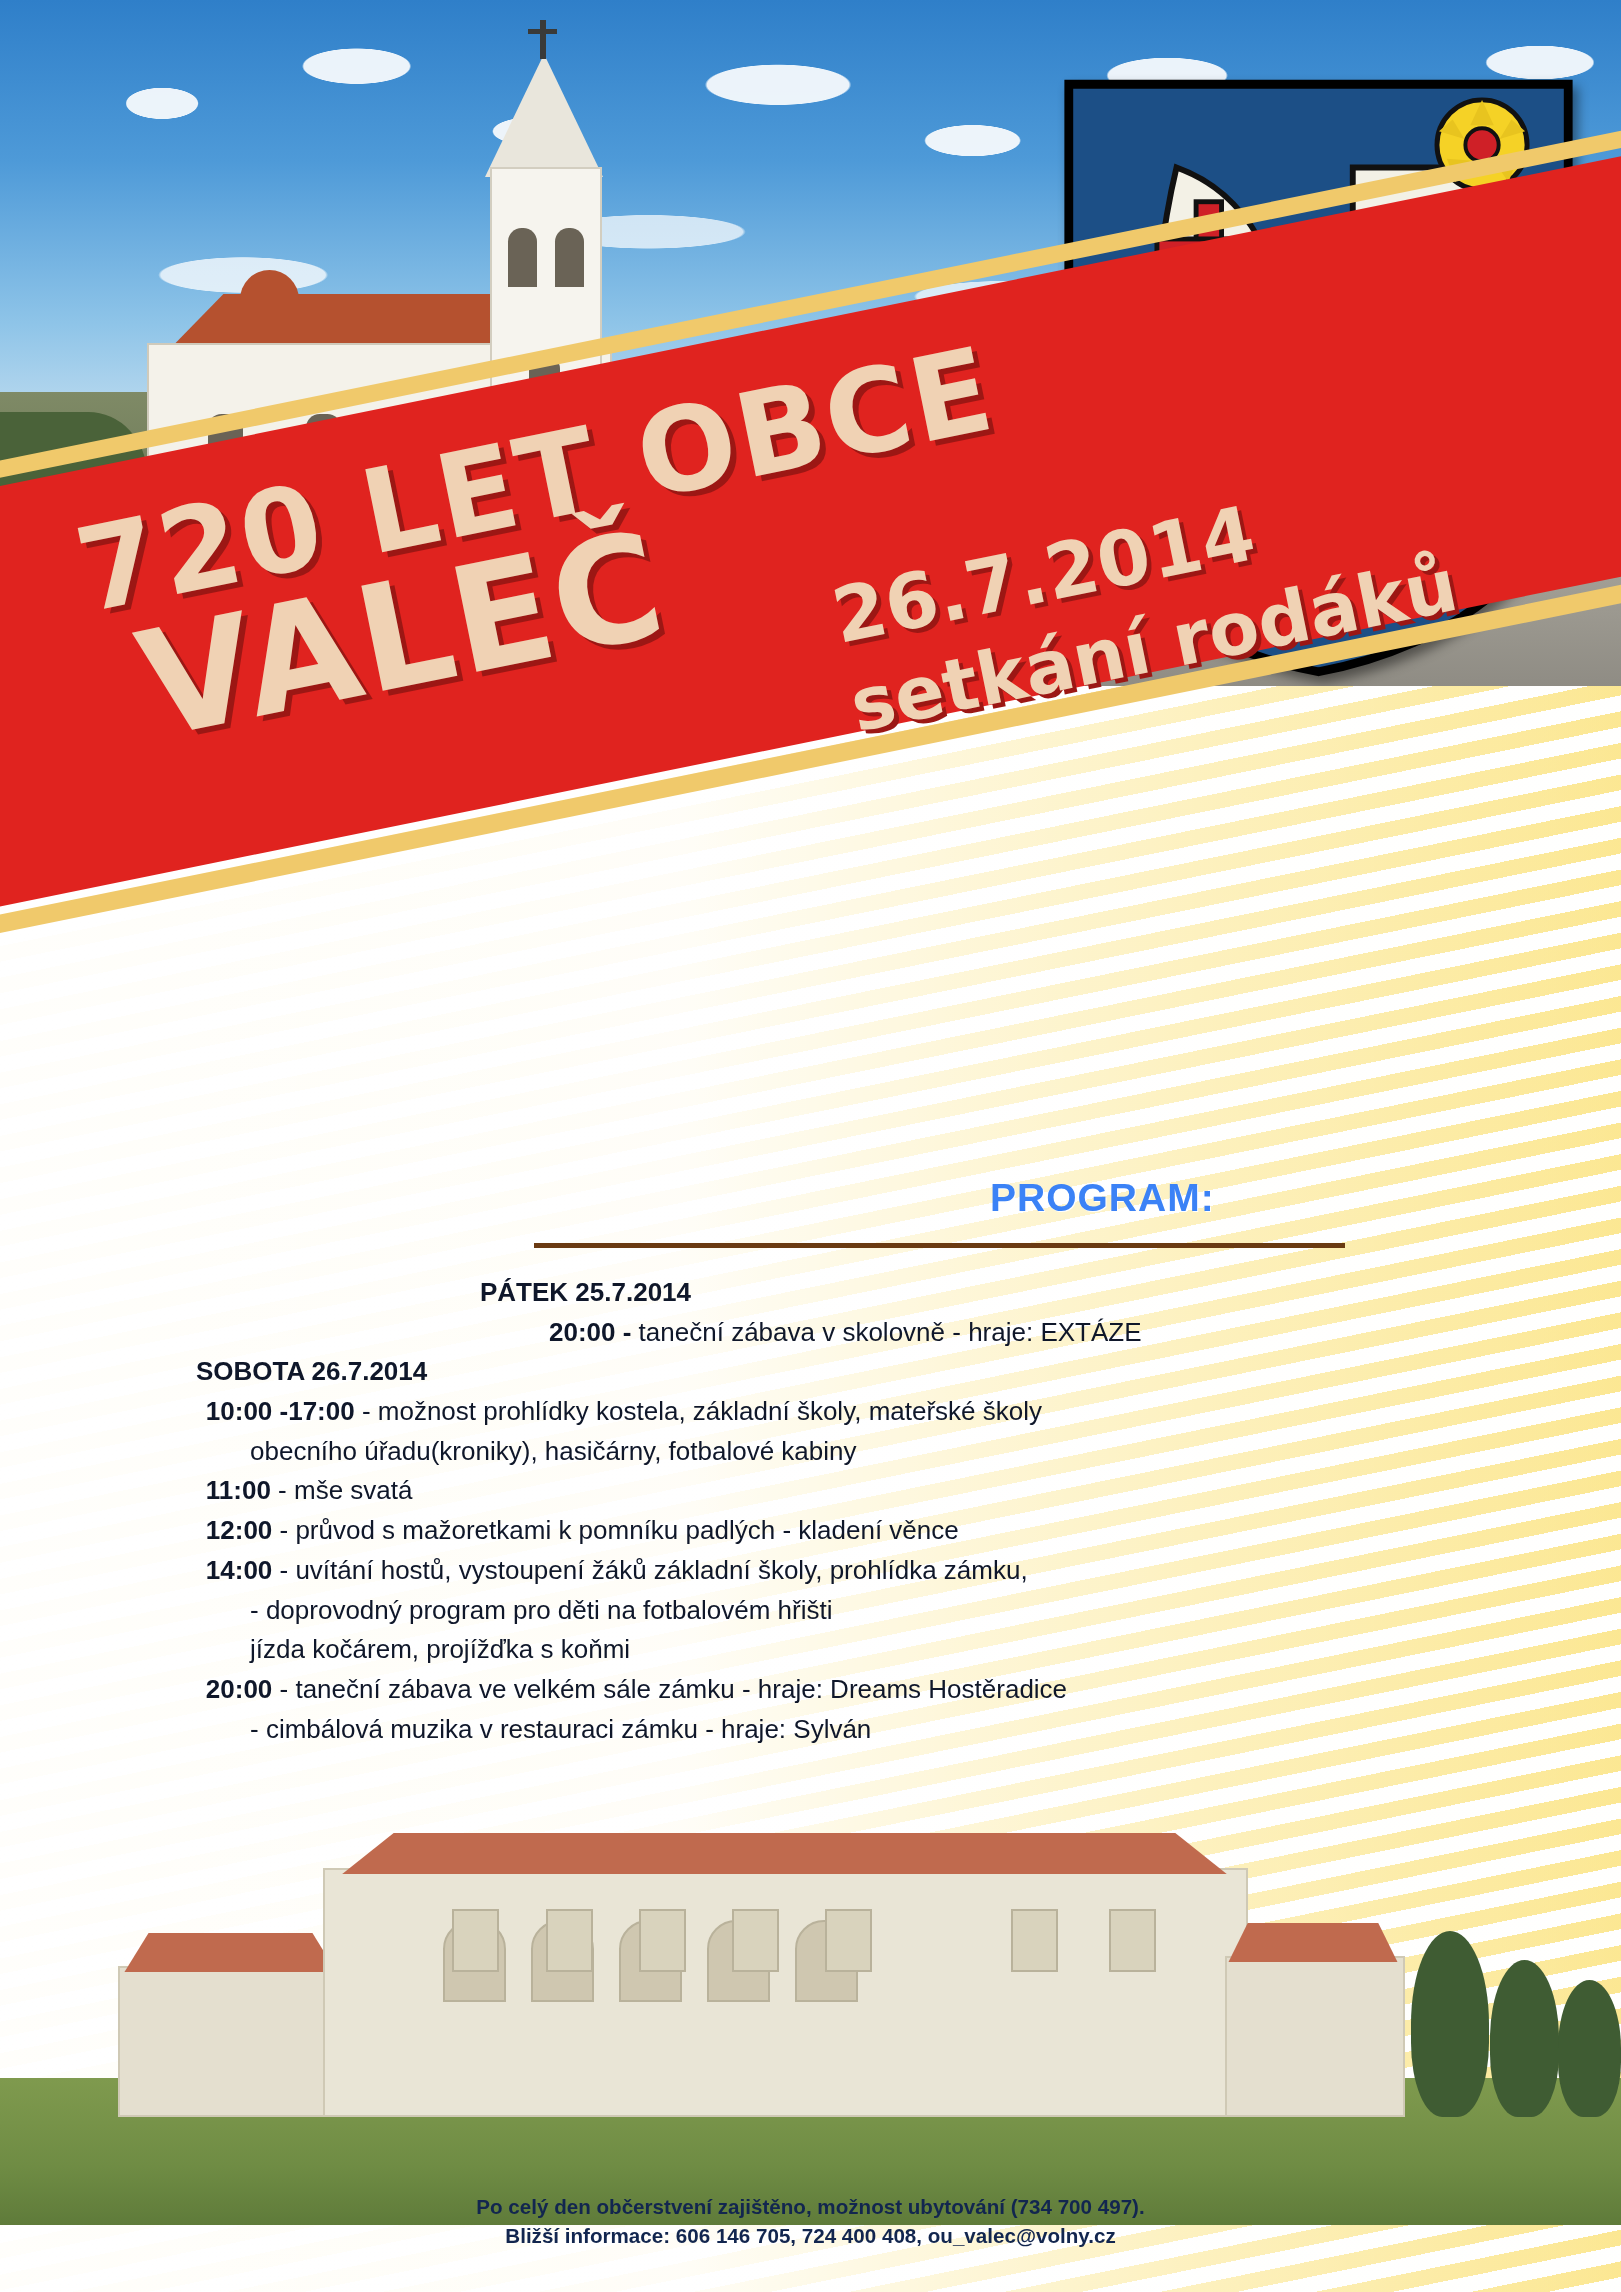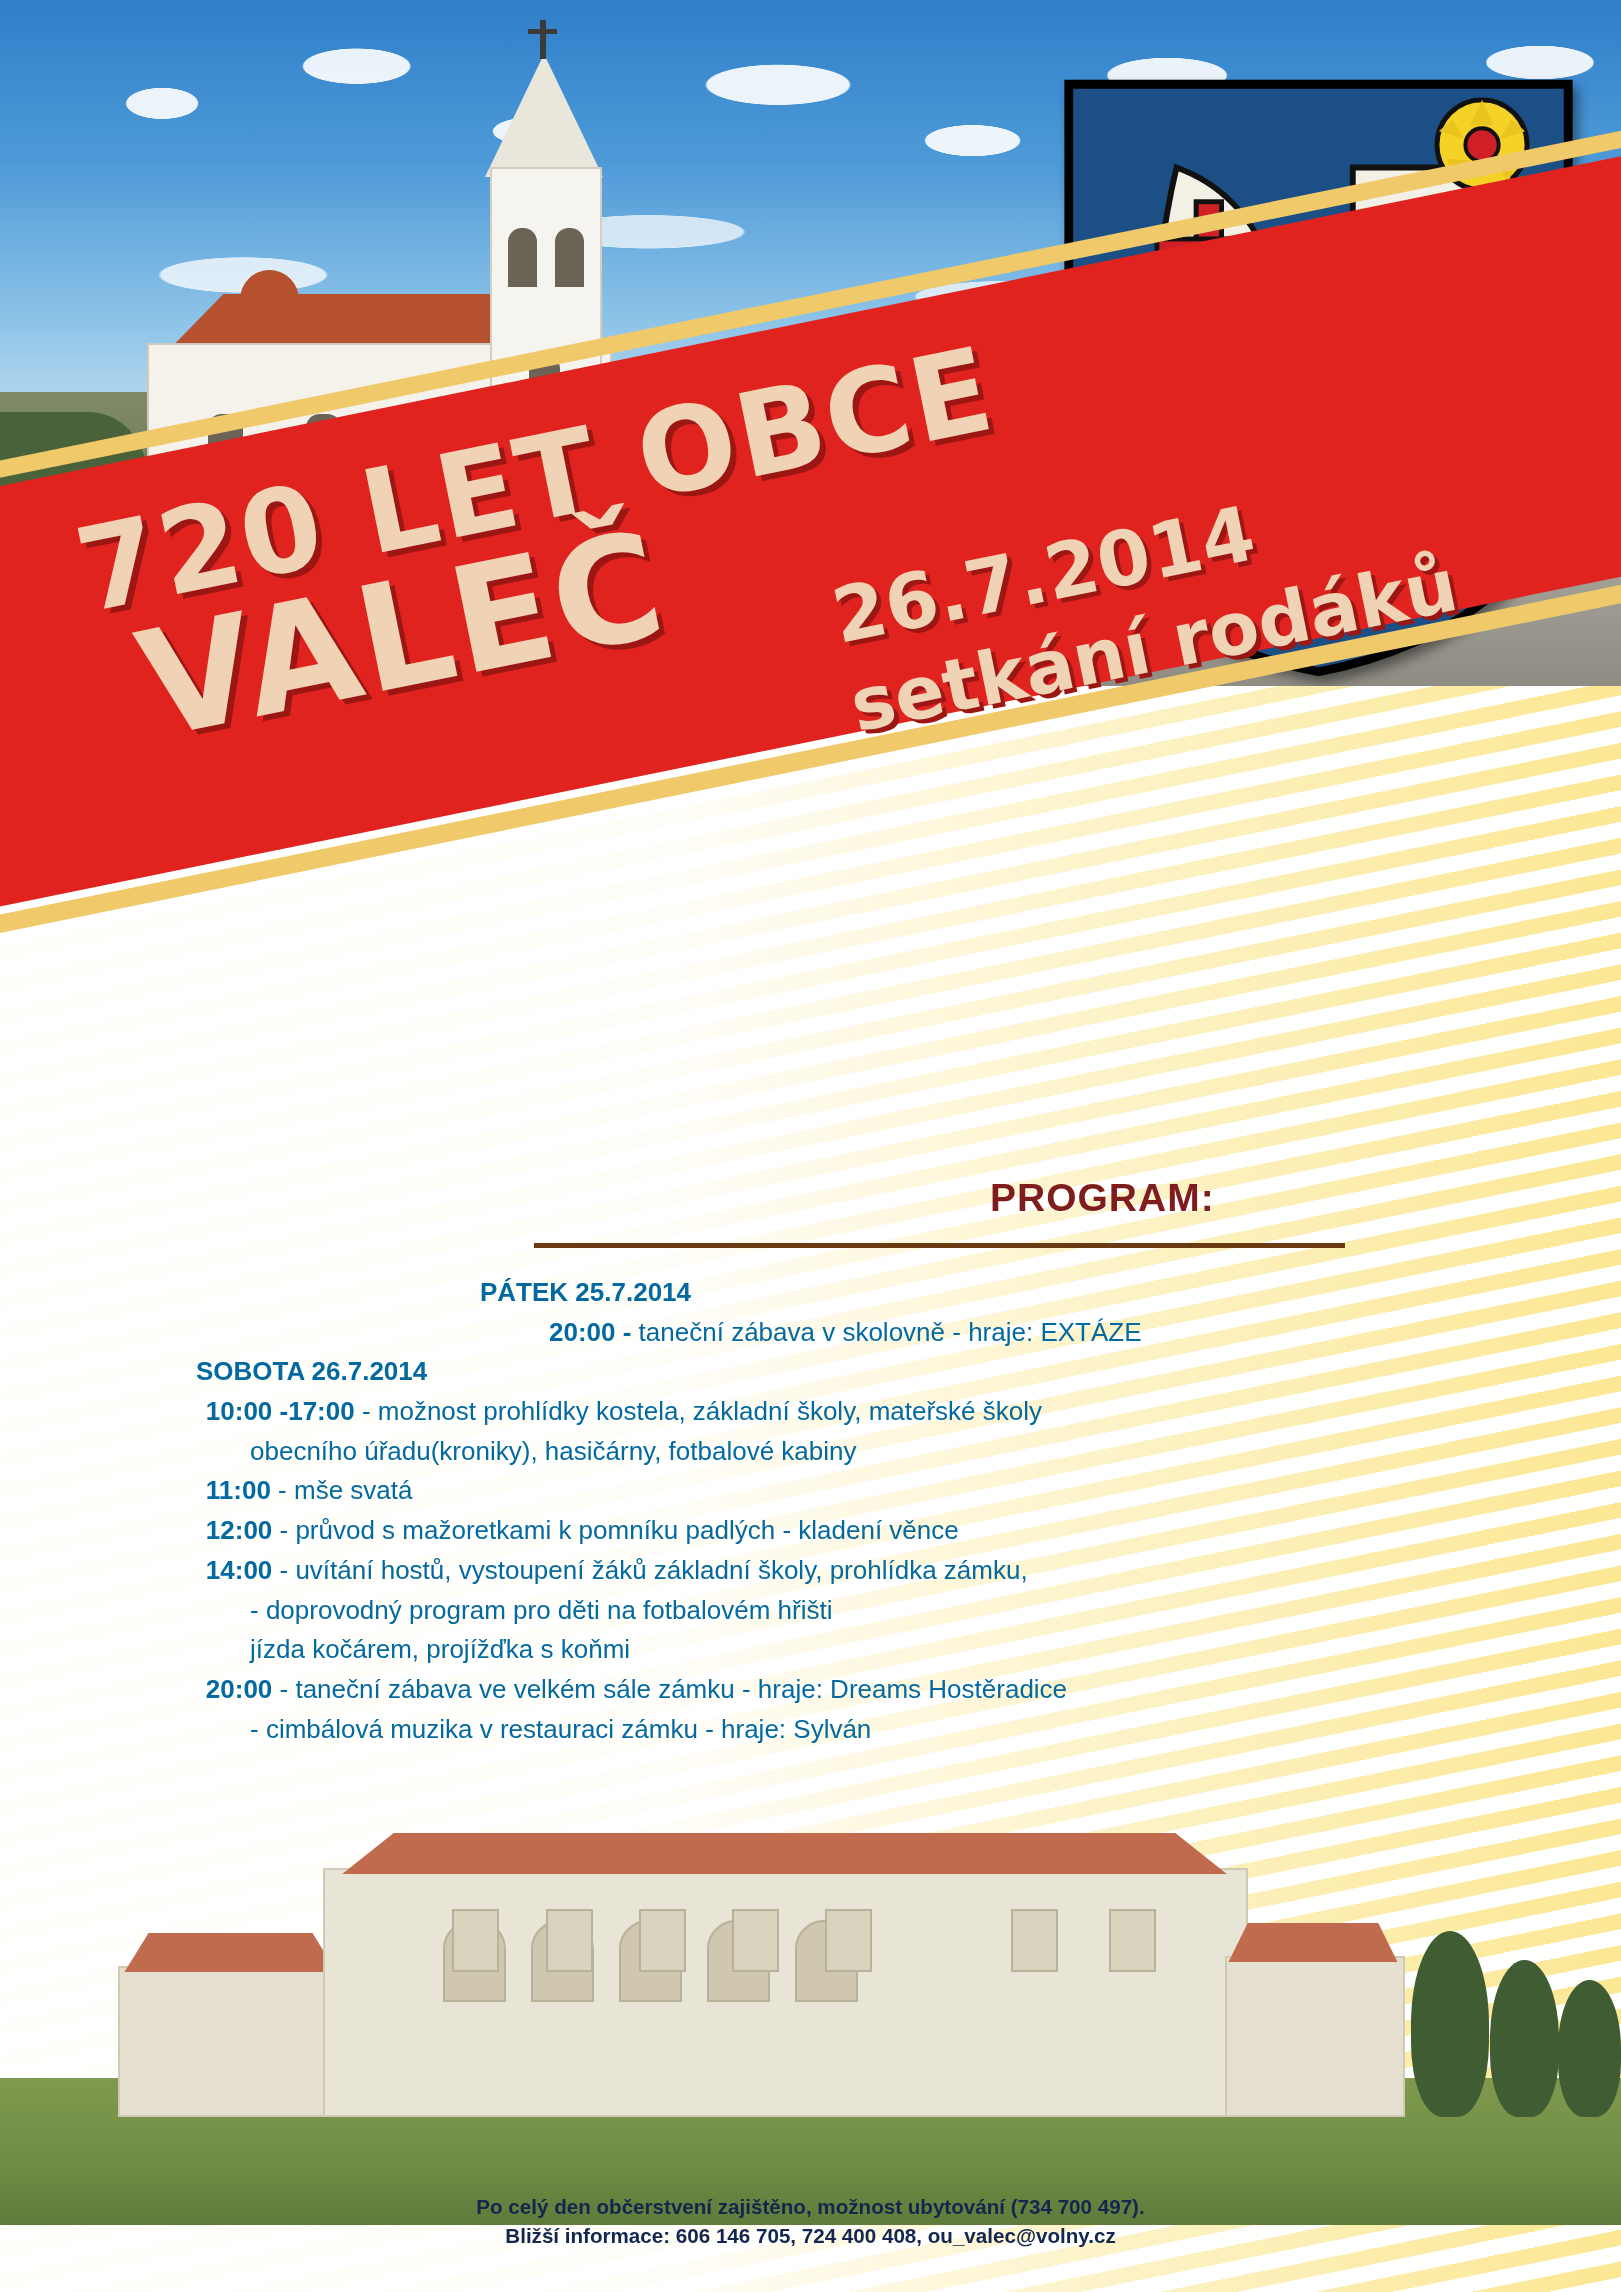--- a/index.html
+++ b/index.html
@@ -155,29 +155,29 @@
     opacity:.95;
   }
   .stripes-mask{
     position:absolute;left:0;top:686px;width:1621px;height:1607px;
     background:linear-gradient(90deg, rgba(255,255,255,.97) 0%, rgba(255,255,255,.94) 42%, rgba(255,255,255,.55) 70%, rgba(255,255,255,.15) 100%);
   }
 
   
   .program-head{
     position:absolute;left:990px;top:1176px;
-    font-size:39px;font-weight:bold;color:#7f1d1d;letter-spacing:1px;
+    font-size:39px;font-weight:bold;color:#3b82f6;letter-spacing:1px;
     text-shadow:1px 1px 0 #fff;
   }
   .program-rule{
     position:absolute;left:534px;top:1243px;width:811px;height:4.9px;background:#6a3a12;
   }
   .program-list{
     position:absolute;left:196px;top:1279px;width:1235px;
-    color:#0369a1;font-size:26px;line-height:1.0;
+    color:#0f172a;font-size:26px;line-height:1.0;
   }
   .p-row{display:block;white-space:nowrap;margin-bottom:13.7px;}
   .ind-0{padding-left:0px;}
   .ind-1{padding-left:9.8px;}
   .ind-2{padding-left:54px;}
   .ind-3{padding-left:284px;}
   .ind-4{padding-left:353px;}
   .b{font-weight:bold;}
 
   

